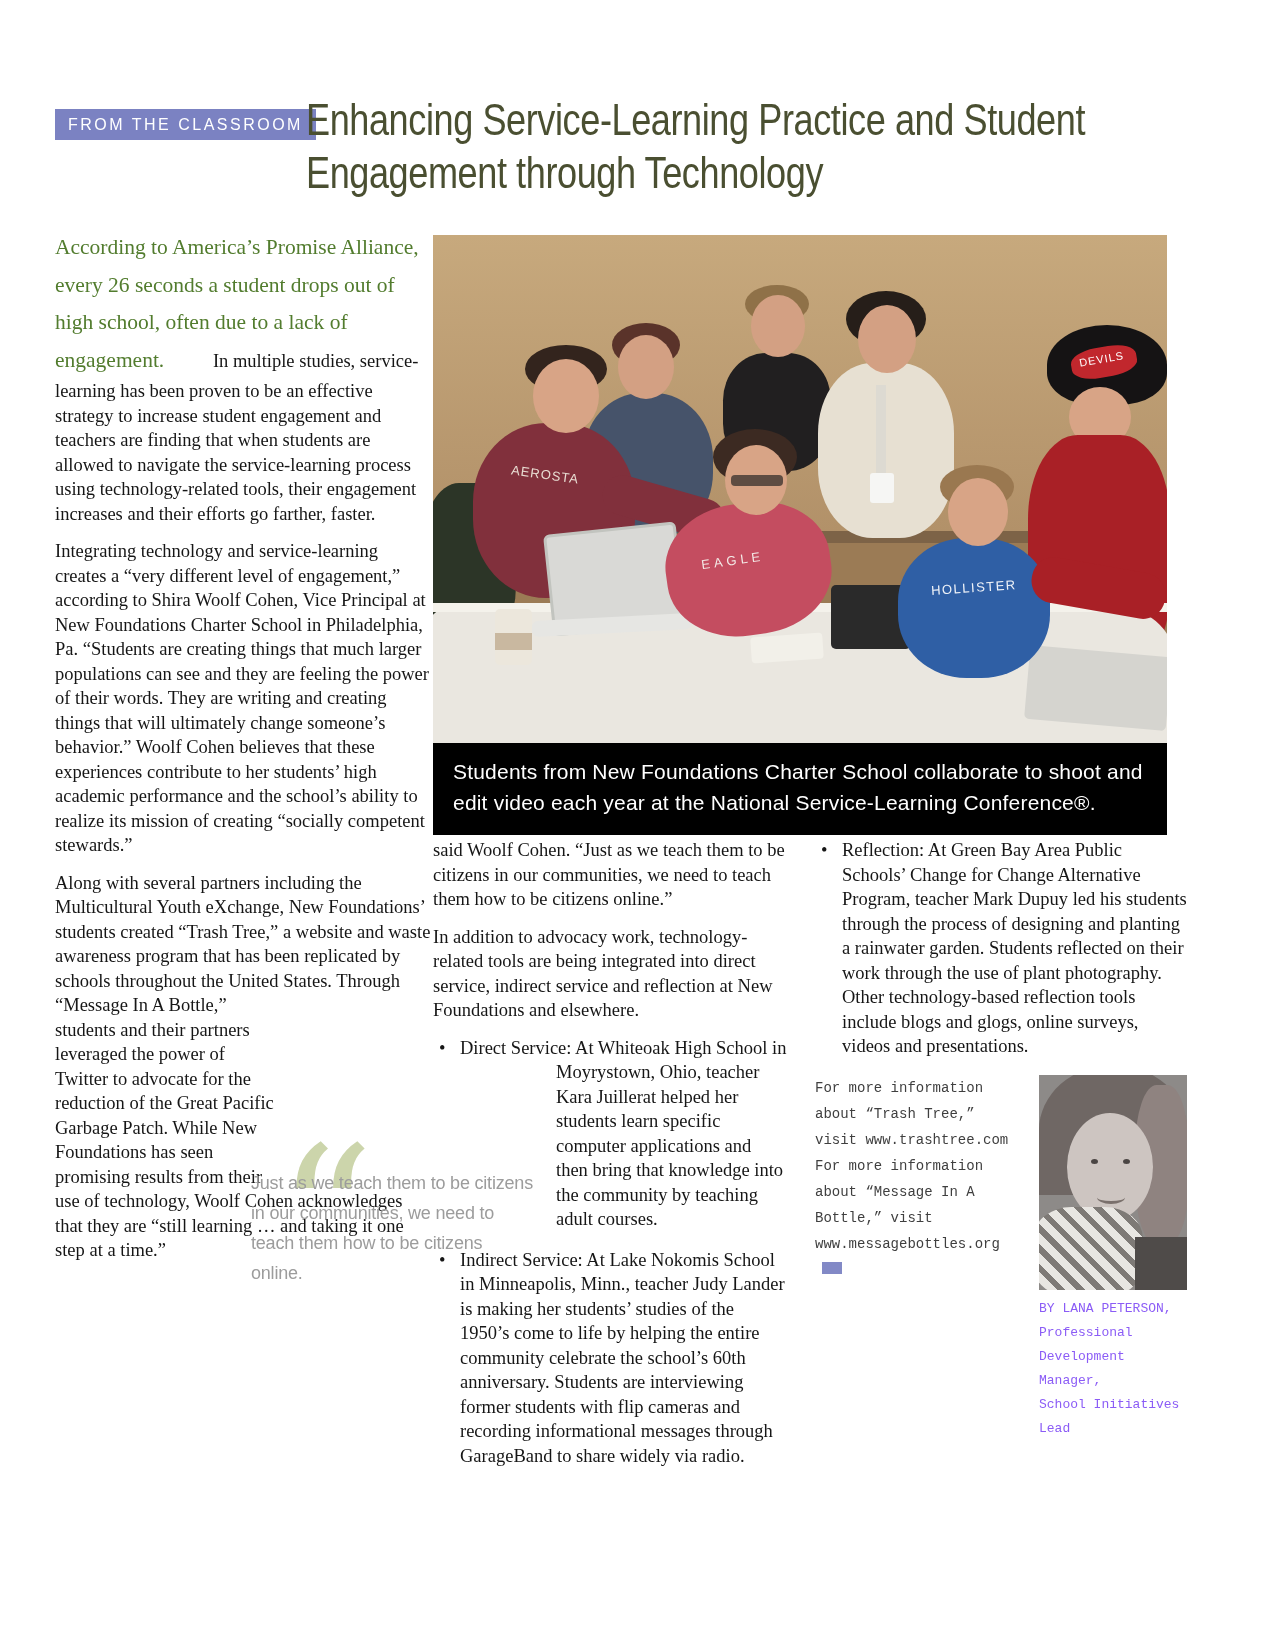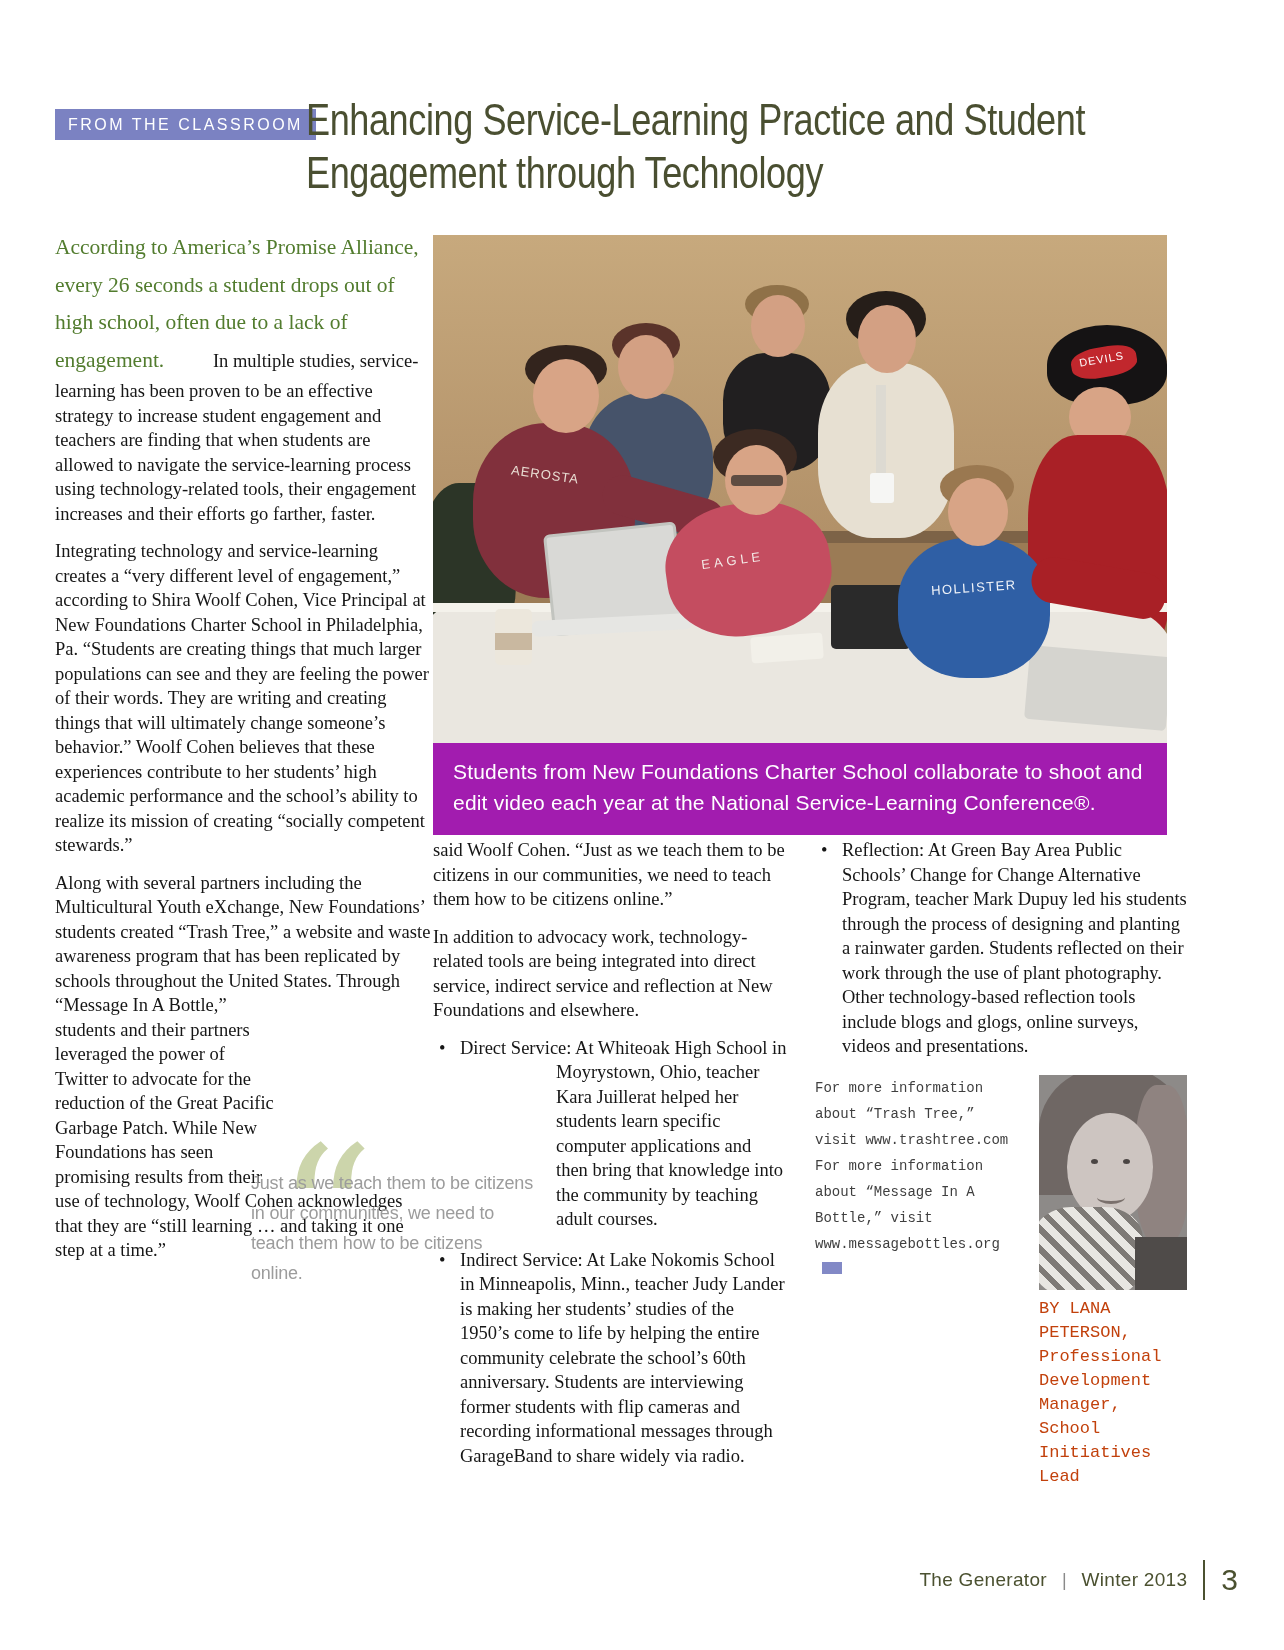--- a/index.html
+++ b/index.html
@@ -27,21 +27,21 @@
   .spacer-r{float:right;width:150px;height:178px;}
   .spacer-l{float:left;width:96px;height:152px;}
 
   .bullet{position:relative;padding-left:27px;margin-bottom:16px;}
   .bullet .dot{position:absolute;left:6px;top:0;}
   .bullet p{margin:0;}
 
   
   .photo-block{position:absolute;left:433px;top:235px;width:734px;}
   .photo{position:relative;height:508px;overflow:hidden;background:#b79669;}
-  .caption{background:#a21caf;color:#fff;padding:13px 20px 17px;
+  .caption{background:#000000;color:#fff;padding:13px 20px 17px;
            font-family:"Liberation Sans",sans-serif;font-size:21px;line-height:31px;letter-spacing:.2px;}
 
   .ph{position:absolute;}
   .s-wall{left:0;top:0;width:734px;height:310px;background:linear-gradient(180deg,#c7a97d,#b19068);}
   .s-rail{left:0;top:296px;width:734px;height:12px;background:#7d6347;}
   .s-wallb{left:0;top:308px;width:734px;height:210px;background:#9b7b55;}
   .s-dark{left:-12px;top:248px;width:95px;height:170px;background:#2c3527;border-radius:40%;}
   .s-table{left:-10px;top:372px;width:754px;height:140px;background:#eae7e0;border-radius:30px 60px 0 0;}
   .s-tedge{left:-10px;top:368px;width:754px;height:9px;background:#f4f2eb;border-radius:6px;}
 
@@ -115,21 +115,21 @@
   .hs{position:absolute;}
   .hs-hair{left:0;top:-10px;width:148px;height:130px;background:#6f6764;border-radius:50% 50% 0 0;}
   .hs-str{left:96px;top:10px;width:54px;height:160px;background:#8f8380;border-radius:40%;}
   .hs-face{left:28px;top:38px;width:86px;height:108px;background:#cdc5c1;border-radius:50%;}
   .hs-eye1{left:52px;top:84px;width:7px;height:5px;background:#4a4543;border-radius:50%;}
   .hs-eye2{left:84px;top:84px;width:7px;height:5px;background:#4a4543;border-radius:50%;}
   .hs-smile{left:58px;top:116px;width:28px;height:10px;border-bottom:3px solid #7a706c;border-radius:50%;}
   .hs-scarf{left:-6px;top:132px;width:110px;height:90px;border-radius:35%;
             background:repeating-linear-gradient(45deg,#e8e6e2 0 8px,#7e7a76 8px 14px);}
   .hs-sh{left:96px;top:162px;width:60px;height:60px;background:#4f4b49;}
-  .byline{margin-top:7px;font-family:"Liberation Mono",monospace;font-size:17px;line-height:24px;color:#c2410c;}
+  .byline{margin-top:7px;font-family:"Liberation Mono",monospace;font-size:13px;line-height:24px;color:#8b5cf6;}
 
   
   .footer{position:absolute;right:46px;top:1560px;display:flex;align-items:center;
           font-family:"Liberation Sans",sans-serif;color:#4b5130;}
   .footer .jn,.footer .iss{font-size:19px;letter-spacing:.3px;}
   .footer .sep{color:#8a8a8a;margin:0 15px;font-size:18px;}
   .footer .rule{width:2px;height:40px;background:#4b5130;margin:0 16px;}
   .footer .pg{font-size:30px;}
 </style>
 </head>
@@ -244,21 +244,14 @@
         <div class="byline">
           <div>BY LANA PETERSON,</div>
           <div>Professional</div>
           <div>Development Manager,</div>
           <div>School Initiatives Lead</div>
         </div>
       </div>
     </div>
   </div>
 
-  <div class="footer">
-    <span class="jn">The Generator</span>
-    <span class="sep">|</span>
-    <span class="iss">Winter 2013</span>
-    <span class="rule"></span>
-    <span class="pg">3</span>
-  </div>
 
 </div>
 
 </body></html>

